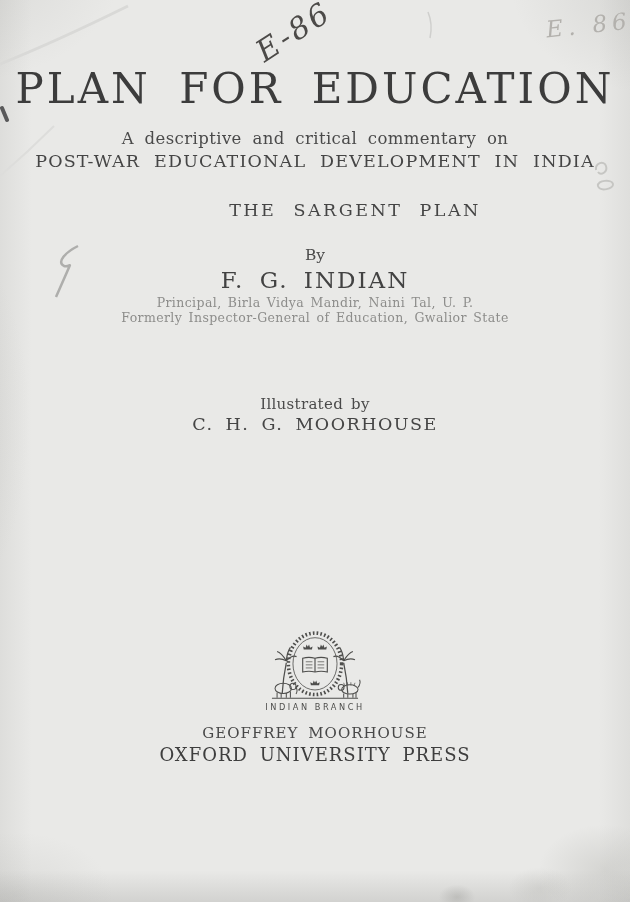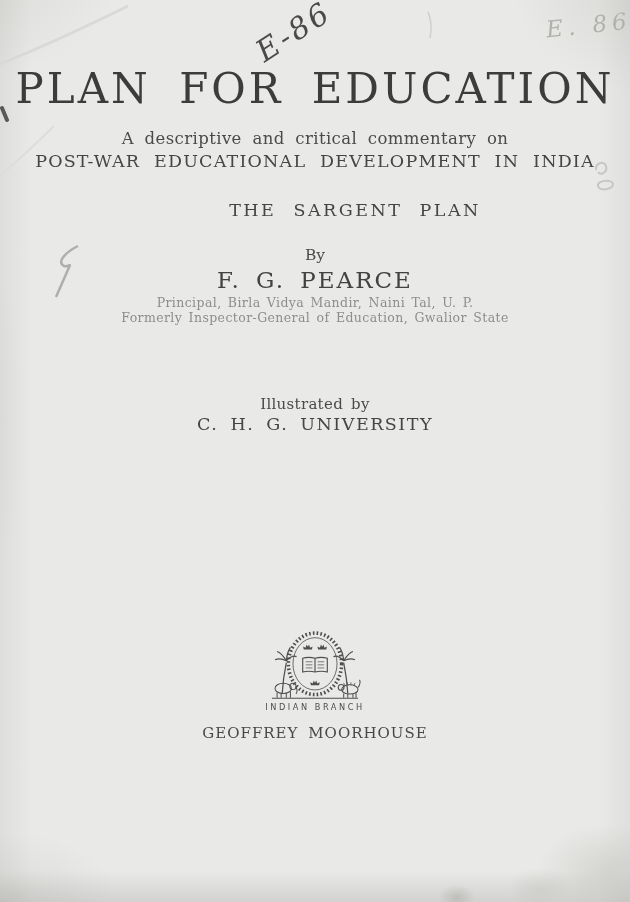--- a/index.html
+++ b/index.html
@@ -60,26 +60,26 @@
 
   <div class="hw-center">E-86</div>
   <div class="hw-right">E. 86</div>
 
   <h1 class="line title">PLAN FOR EDUCATION</h1>
   <div class="line sub1">A descriptive and critical commentary on</div>
   <div class="line sub2">POST-WAR EDUCATIONAL DEVELOPMENT IN INDIA</div>
   <div class="line sub4">THE SARGENT PLAN</div>
 
   <div class="line by">By</div>
-  <div class="line author">F. G. PEARCE</div>
+  <div class="line author">F. G. INDIAN</div>
   <div class="line credit1">Principal, Birla Vidya Mandir, Naini Tal, U. P.</div>
   <div class="line credit2">Formerly Inspector-General of Education, Gwalior State</div>
 
   <div class="line illab">Illustrated by</div>
-  <div class="line illname">C. H. G. UNIVERSITY</div>
+  <div class="line illname">C. H. G. MOORHOUSE</div>
 
   <svg class="logo" width="110" height="82" viewBox="0 0 104 80">
     <g stroke="#4e4e4c" fill="none" stroke-width="1">
       <ellipse cx="52" cy="33" rx="26" ry="30" stroke-width="3.5" stroke-dasharray="1.6 2.1"></ellipse>
       <ellipse cx="52" cy="33" rx="21.5" ry="25.5" stroke-width="0.8"></ellipse>
       <g fill="#4e4e4c" stroke="none">
         <path d="M41,19 L49,19 L49.6,16 L47.2,17.2 L46.2,14.2 L45,16.4 L43.8,14.2 L42.8,17.2 L40.4,16 Z"></path>
         <path d="M55,19 L63,19 L63.6,16 L61.2,17.2 L60.2,14.2 L59,16.4 L57.8,14.2 L56.8,17.2 L54.4,16 Z"></path>
         <path d="M48,54 L56,54 L56.6,51 L54.2,52.2 L53.2,49.2 L52,51.4 L50.8,49.2 L49.8,52.2 L47.4,51 Z"></path>
       </g>
@@ -132,14 +132,15 @@
             <path d="M87,54 L87,51"></path>
             <path d="M90,54.5 L91,51.5"></path>
           </g>
       </g>
       <path d="M10,66.5 L94,66.5"></path>
       <text x="52" y="78" text-anchor="middle" font-size="8" letter-spacing="2.5" fill="#4e4e4c" stroke="none" font-family="DejaVu Sans, sans-serif">INDIAN BRANCH</text>
     </g>
   </svg>
 
   <div class="line pub1">GEOFFREY MOORHOUSE</div>
+  <div class="line pub2">OXFORD UNIVERSITY PRESS</div>
 
 </div>
 
 </body></html>

